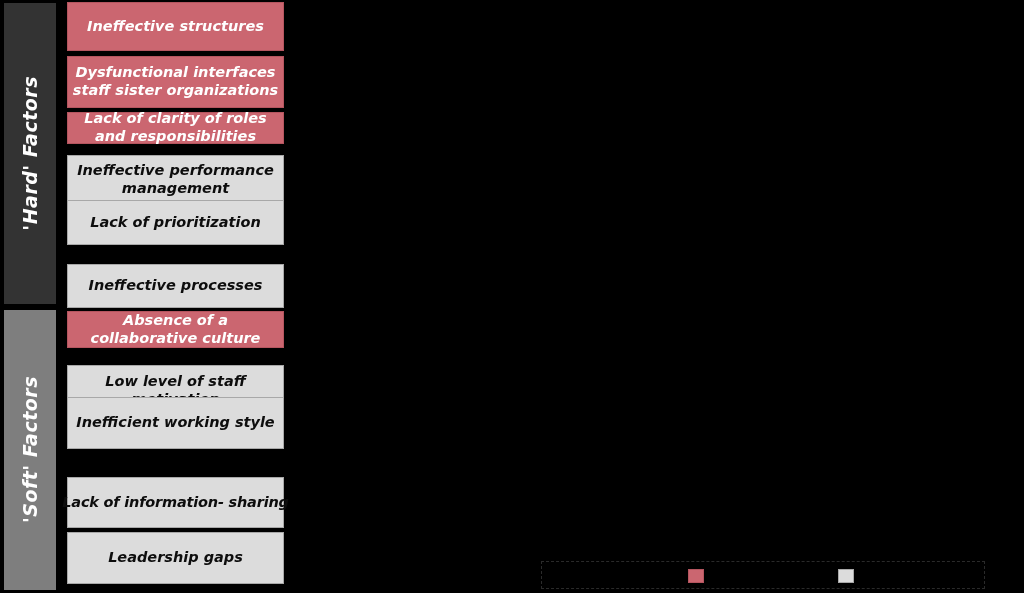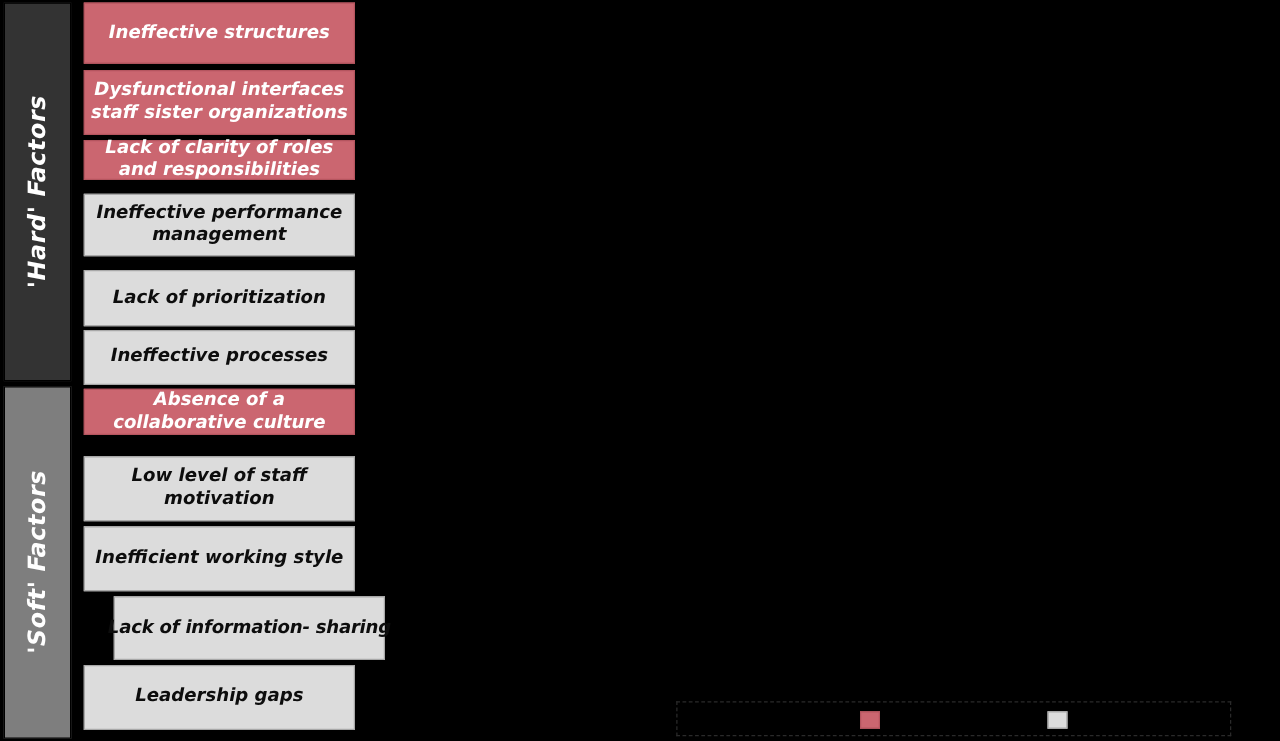--- a/index.html
+++ b/index.html
@@ -160,41 +160,41 @@
   </div>
 
   <div class="factor-box highlight" style="top:112px;height:32px;">
     <span class="txt wrap">Lack of clarity of roles and responsibilities</span>
   </div>
 
   <div class="factor-box normal" style="top:155px;height:50px;">
     <span class="txt wrap">Ineffective performance management</span>
   </div>
 
-  <div class="factor-box normal" style="top:216px;height:45px;">
+  <div class="factor-box normal" style="top:200px;height:45px;">
     <span class="txt">Lack of prioritization</span>
   </div>
 
   <div class="factor-box normal" style="top:264px;height:44px;">
     <span class="txt">Ineffective processes</span>
   </div>
 
   <div class="factor-box highlight" style="top:311px;height:37px;">
     <span class="txt wrap">Absence of a collaborative culture</span>
   </div>
 
   <div class="factor-box normal" style="top:365px;height:52px;">
     <span class="txt wrap">Low level of staff motivation</span>
   </div>
 
-  <div class="factor-box normal" style="top:421px;height:52px;">
+  <div class="factor-box normal" style="top:397px;height:52px;">
     <span class="txt">Inefficient working style</span>
   </div>
 
-  <div class="factor-box normal overflow" style="top:477px;height:51px;margin-left:24px;">
+  <div class="factor-box normal overflow" style="top:477px;height:51px;">
     <span class="txt">Lack of information- sharing</span>
   </div>
 
   <div class="factor-box normal" style="top:532px;height:52px;">
     <span class="txt">Leadership gaps</span>
   </div>
 
   <div id="legend">
     <div class="legend-item first">
       <span class="legend-swatch red"></span>

